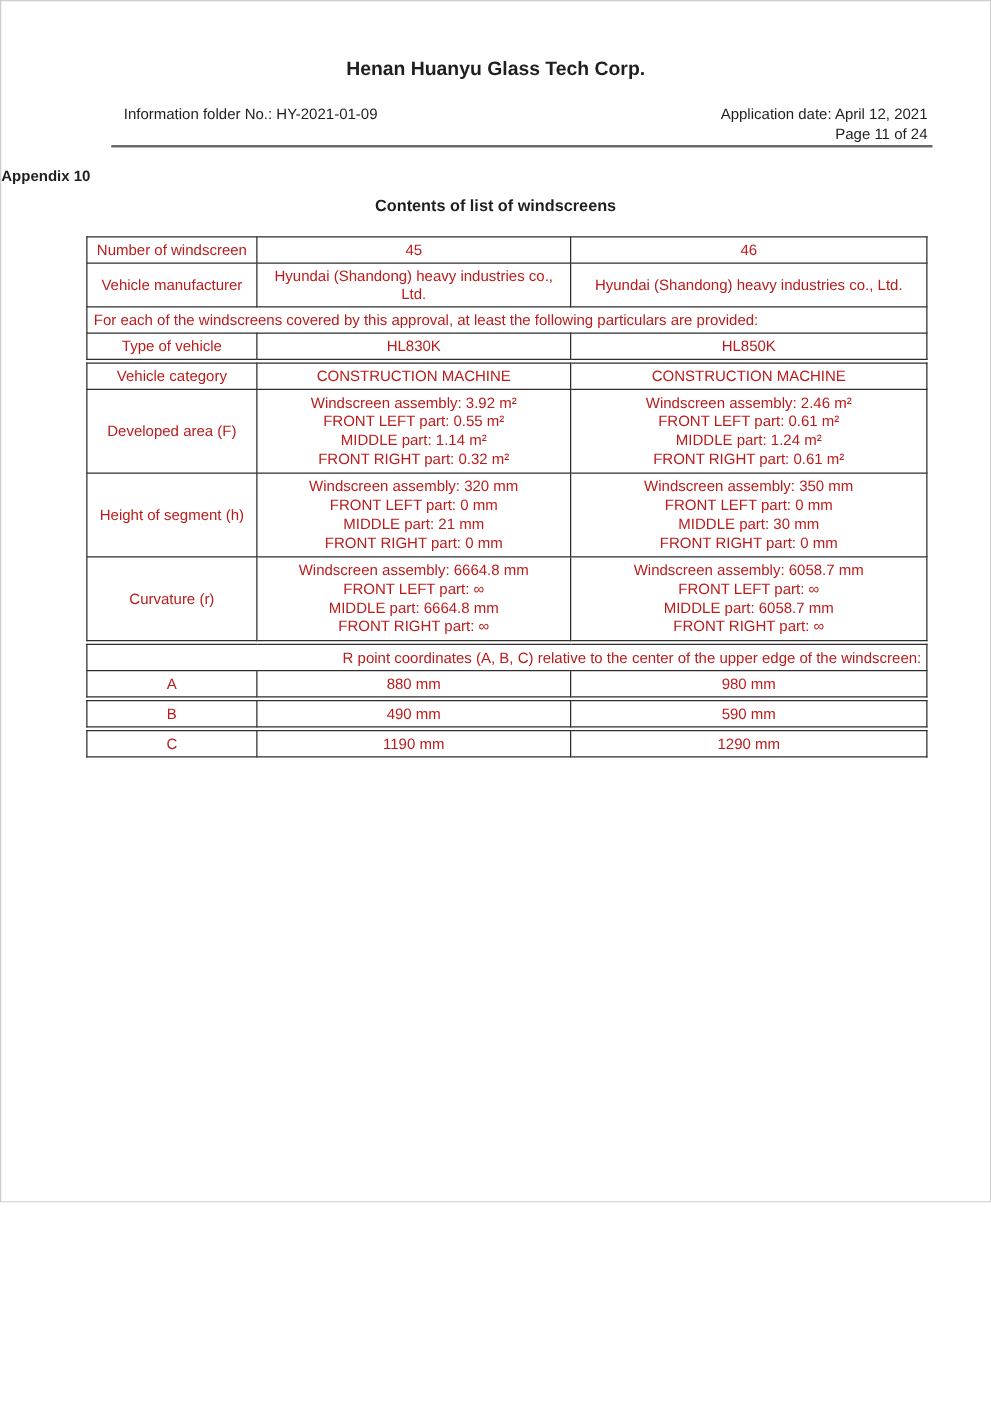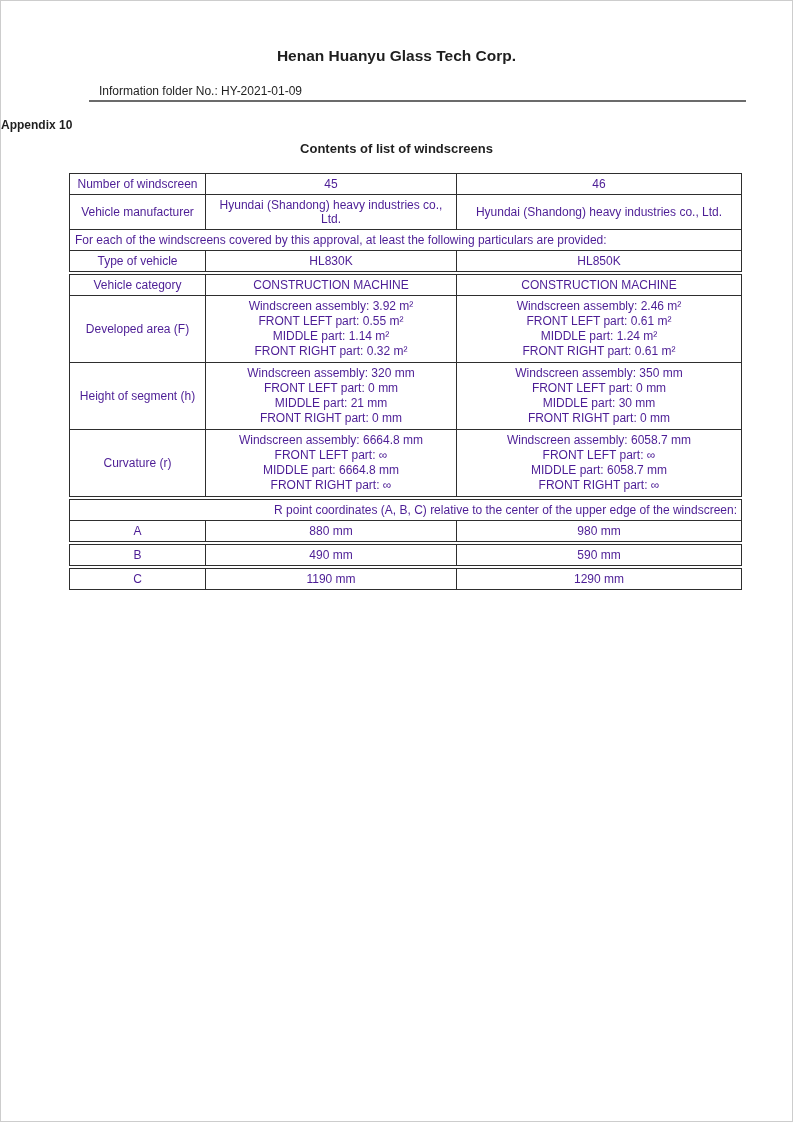--- a/index.html
+++ b/index.html
@@ -1,17 +1,17 @@
 <!DOCTYPE html>
 <html><head>
 <meta charset="utf-8">
 <style>
   html, body { margin: 0; padding: 0; background: #ffffff; }
   .page {
-    width: 793px; height: 1122px; box-sizing: border-box;
+    width: 793px; height: 962px; box-sizing: border-box;
     border: 1px solid #cdcdcd; background: #ffffff; overflow: hidden;
     font-family: "Liberation Sans", "DejaVu Sans", sans-serif;
     color: #1f1f1f;
   }
   .company-title {
     padding-top: 46px; text-align: center;
     font-weight: bold; font-size: 15.5px; line-height: 18px;
   }
   .header-info {
     display: flex; justify-content: space-between; align-items: flex-start;
@@ -21,21 +21,21 @@
   .header-rule { height: 2px; background: #6b6b6b; margin: 1px 46px 0 88px; }
   .appendix-title {
     margin-top: 16px; text-align: left; font-weight: bold; font-size: 12px;
   }
   .contents-title {
     margin-top: 9px; text-align: center; font-weight: bold; font-size: 13px;
   }
   table.grp {
     border-collapse: collapse; table-layout: fixed;
     width: 672px; margin-left: 68px; margin-top: 0;
-    font-size: 12px; color: #4c1d95;
+    font-size: 12px; color: #b91c1c;
   }
   table.grp.first { margin-top: 17px; }
   table.grp.gap { margin-top: 2px; padding-left: 12px; }
   .grp td {
     border: 1px solid #2e2e2e; text-align: center; vertical-align: middle;
     padding: 3px 4px; line-height: 14px; overflow: hidden;
   }
   .grp col.c-label { width: 136px; }
   .grp col.c-45   { width: 251px; }
   .grp col.c-46   { width: 285px; }
@@ -45,20 +45,24 @@
 </style>
 </head>
 <body>
 
 <div class="page">
 
   <div class="company-title">Henan Huanyu Glass Tech Corp.</div>
 
   <div class="header-info">
     <div>Information folder No.: HY-2021-01-09</div>
+    <div class="info-right">
+      <div>Application date: April 12, 2021</div>
+      <div>Page 11 of 24</div>
+    </div>
   </div>
 
   <div class="header-rule"></div>
 
   <div class="appendix-title">Appendix 10</div>
   <div class="contents-title">Contents of list of windscreens</div>
 
   <table class="grp first">
     <colgroup>
         <col class="c-label">

